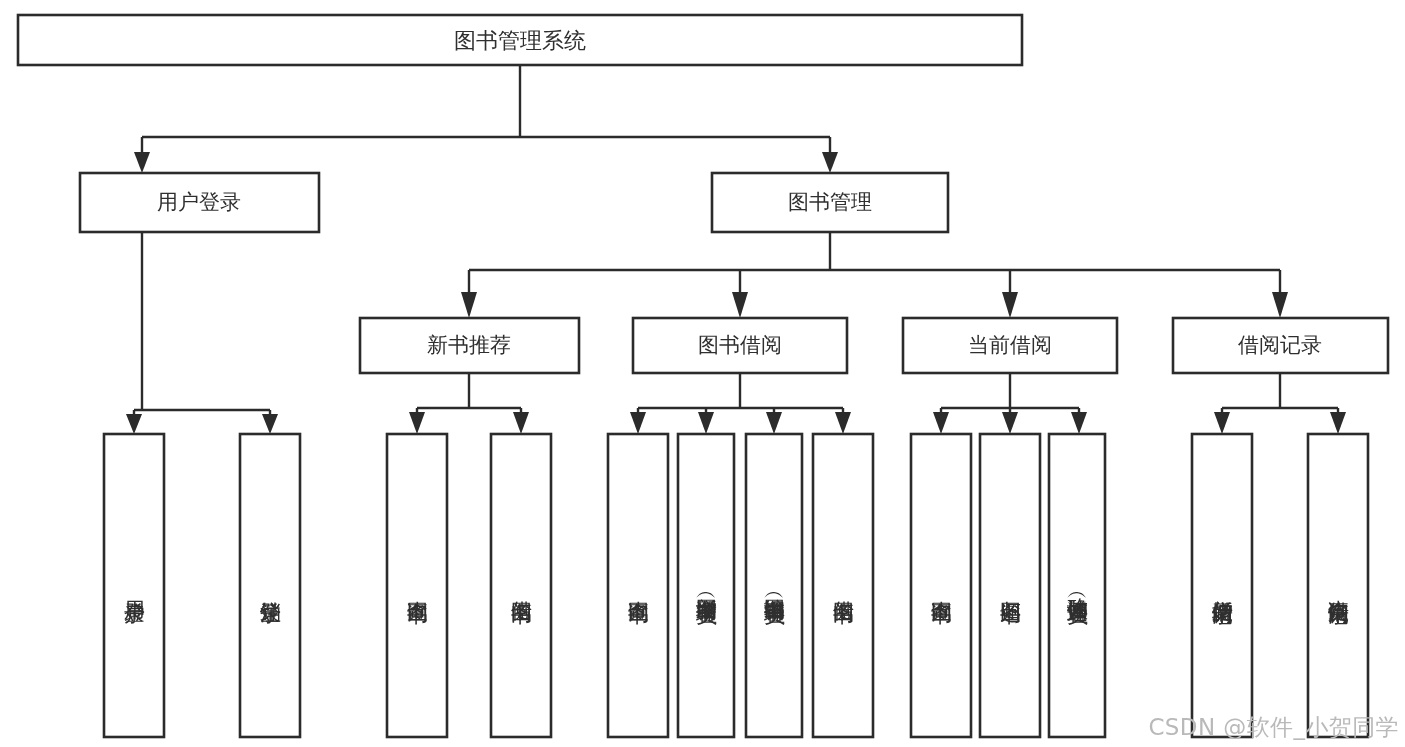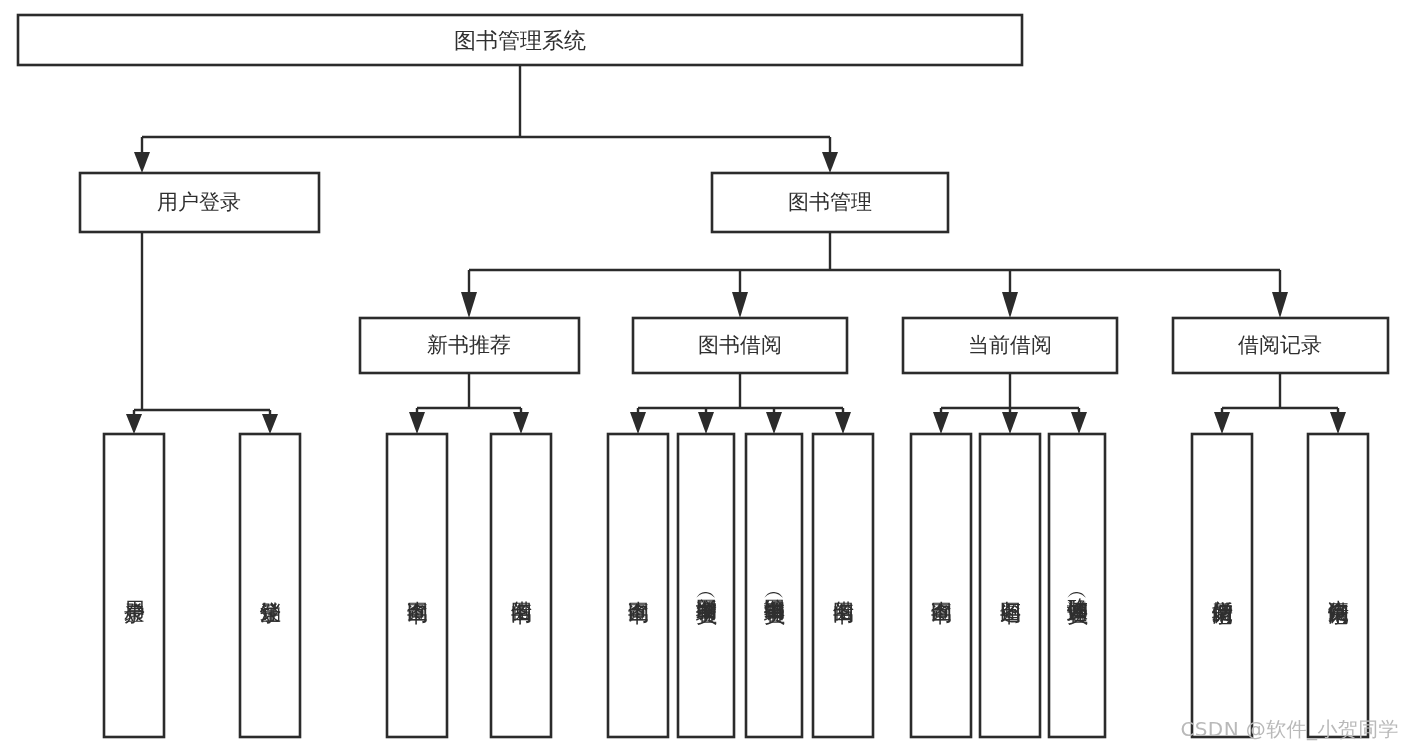--- a/index.html
+++ b/index.html
@@ -12,21 +12,21 @@
   .edge-line{stroke:#2b2b2b;stroke-width:2.4;fill:none;stroke-linecap:butt;}
   .arrow-head{fill:#2b2b2b;stroke:none;}
   .node-label-h{fill:#2f2f2f;font-size:21px;font-family:"DejaVu Sans","Liberation Sans",sans-serif;
                 text-anchor:middle;dominant-baseline:middle;}
   .node-label-root{font-size:22px;}
   .vlabel{position:absolute;display:flex;align-items:center;justify-content:center;
           writing-mode:vertical-rl;text-orientation:upright;
           font-size:21px;color:#2f2f2f;line-height:1.28;letter-spacing:1px;
           font-family:"DejaVu Sans","Liberation Sans",sans-serif;
           pointer-events:none;white-space:nowrap;}
-  #watermark{position:absolute;right:6px;bottom:4px;font-size:20px;color:#b9b9b9;
+  #watermark{position:absolute;right:6px;bottom:4px;font-size:23px;color:#b9b9b9;
              font-family:"DejaVu Sans","Liberation Sans",sans-serif;letter-spacing:.4px;}
 </style>
 </head>
 <body>
 
 <div id="diagram-root">
 
   <svg id="chart-svg" viewBox="0 0 1405 747">
 
     <g>

